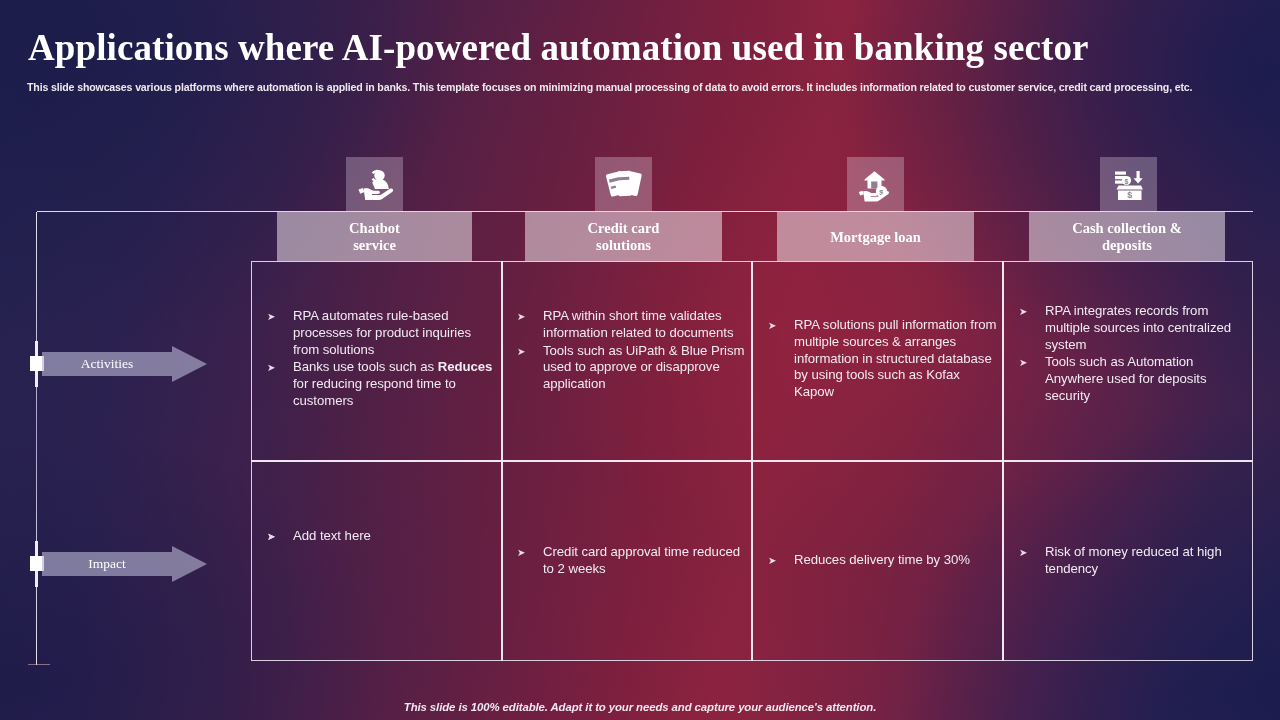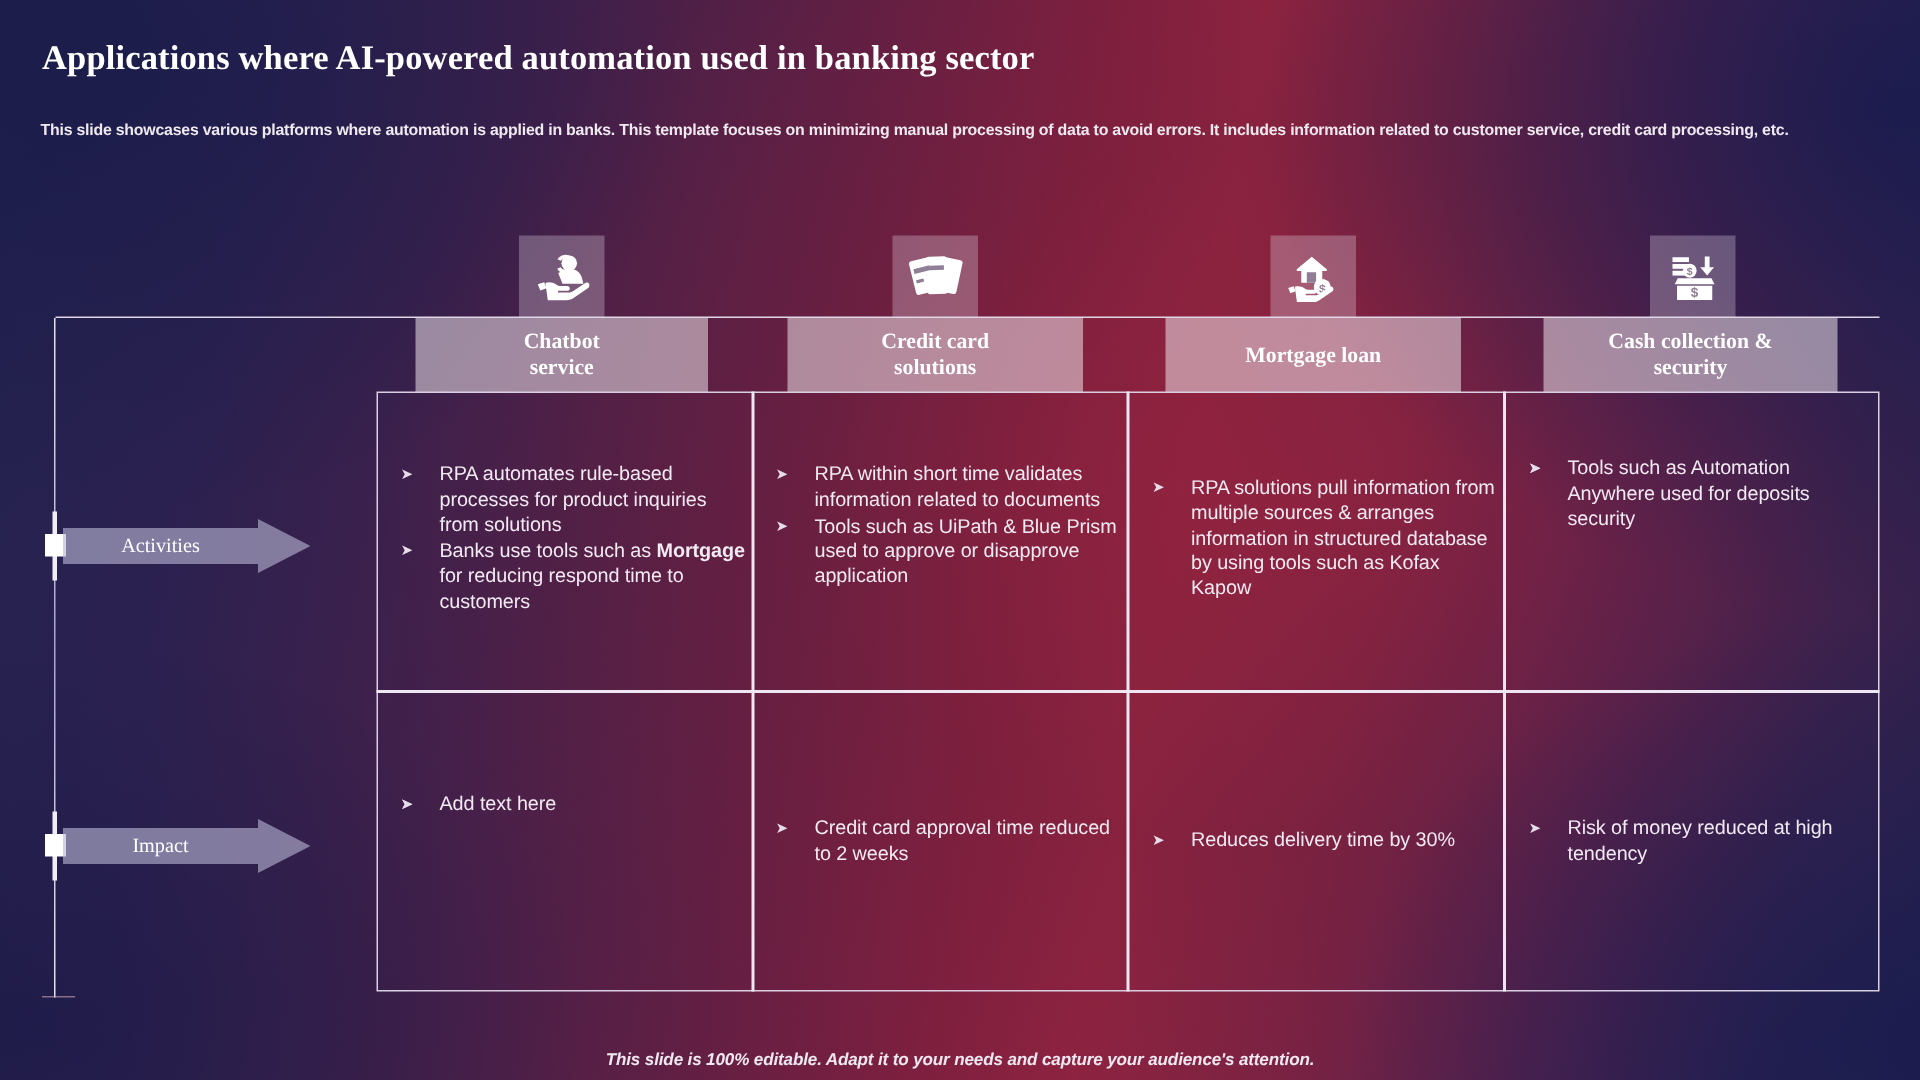--- a/index.html
+++ b/index.html
@@ -26,21 +26,21 @@
         rgba(26,28,78,0.75) 0%, rgba(26,28,78,0.0) 72%);}
   .bgF{background:radial-gradient(ellipse 40% 50% at 2% 95%,
         rgba(28,26,72,0.7) 0%, rgba(28,26,72,0.0) 72%);}
 
   #stage{position:absolute;inset:0;z-index:2;}
 
   
   .title{
     position:absolute;left:28px;top:26px;
     font-family:"Liberation Serif", serif;
-    font-weight:bold;font-size:23px;color:#ffffff;
+    font-weight:bold;font-size:37px;color:#ffffff;
     letter-spacing:.1px;white-space:nowrap;
   }
   .subtitle{
     position:absolute;left:27px;top:80px;width:1172px;
     font-size:10.6px;line-height:14px;color:#efe9ef;
     font-weight:600;letter-spacing:-.15px;
   }
 
   
   .icon-tile{
@@ -222,21 +222,21 @@
   </div>
   <div class="hdr-bar" style="left:777px;width:197px">
     <div>
       <span>Mortgage loan</span>
       <span></span>
     </div>
   </div>
   <div class="hdr-bar" style="left:1029px;width:196px">
     <div>
       <span>Cash collection &amp;</span>
-      <span>security</span>
+      <span>deposits</span>
     </div>
   </div>
 
   <div class="top-rule"></div>
 
   <div class="vline"></div>
   <div class="vline-thick" style="top:341px"></div>
   <div class="vline-thick" style="top:541px"></div>
   <div class="vmark" style="top:356px"></div>
   <div class="vmark" style="top:556px"></div>
@@ -256,21 +256,21 @@
   <div class="hdiv"></div>
 
   <div class="cell" style="left:255px;top:308px;width:243px">
     <ul class="bullets">
       <li>
         <span class="bl">➤</span>
         <span>RPA automates rule-based processes for product inquiries from solutions</span>
       </li>
       <li>
         <span class="bl">➤</span>
-        <span>Banks use  tools such as <b>Mortgage</b> for reducing respond time to customers</span>
+        <span>Banks use  tools such as <b>Reduces</b> for reducing respond time to customers</span>
       </li>
     </ul>
   </div>
 
   <div class="cell" style="left:505px;top:308px;width:243px">
     <ul class="bullets">
       <li>
         <span class="bl">➤</span>
         <span>RPA within short time validates information related to documents</span>
       </li>
@@ -287,20 +287,21 @@
         <span class="bl">➤</span>
         <span>RPA solutions pull information from multiple sources &amp; arranges information in structured database by using tools such as Kofax Kapow</span>
       </li>
     </ul>
   </div>
 
   <div class="cell" style="left:1007px;top:303px;width:243px">
     <ul class="bullets">
       <li>
         <span class="bl">➤</span>
+        <span>RPA integrates records from multiple sources into centralized system</span>
       </li>
       <li>
         <span class="bl">➤</span>
         <span>Tools such as Automation Anywhere used for deposits security</span>
       </li>
     </ul>
   </div>
 
   <div class="cell" style="left:255px;top:527px;width:243px">
     <ul class="bullets">

